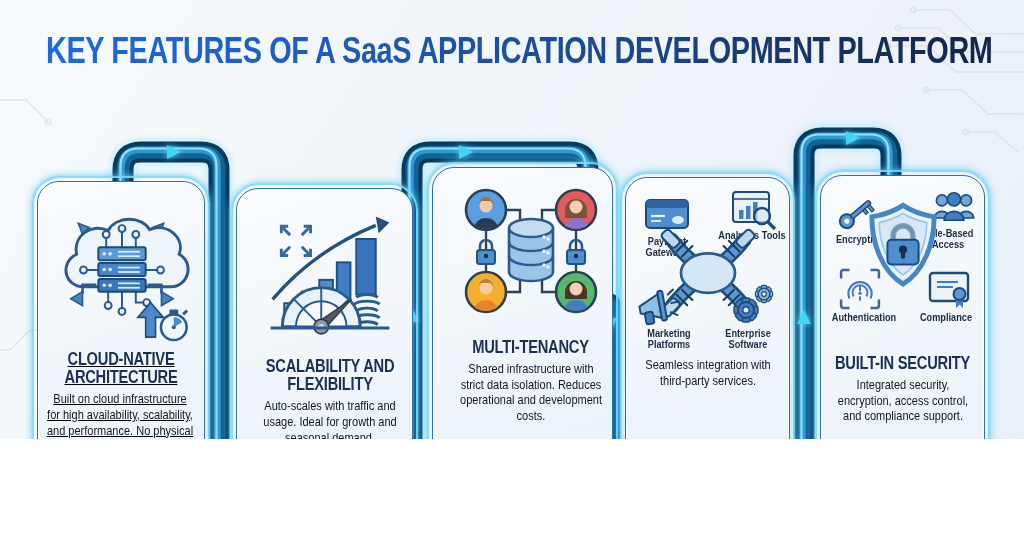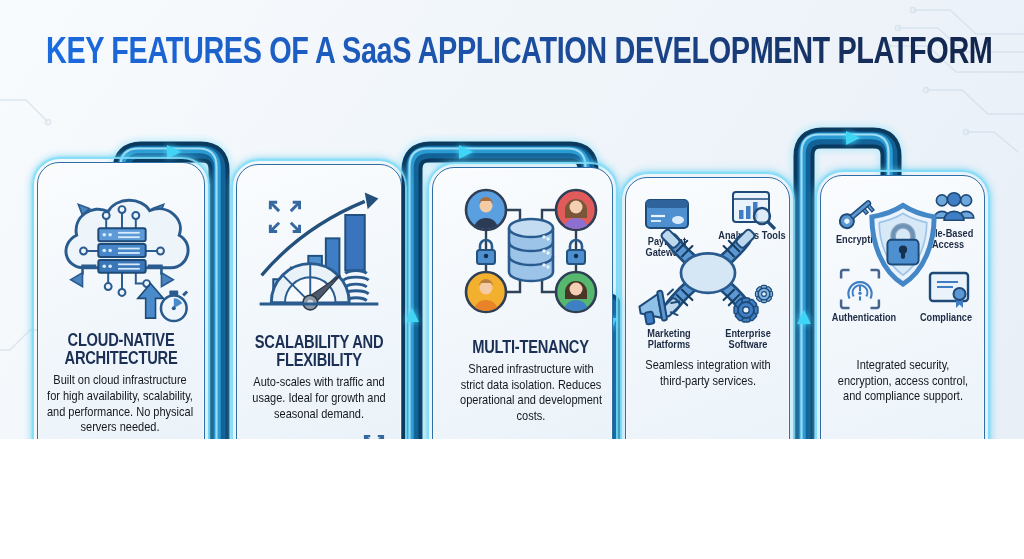--- a/index.html
+++ b/index.html
@@ -21,22 +21,22 @@
     background:linear-gradient(90deg,#1a6ae0 0%,#1d5cbe 30%,#1b478f 62%,#152f5e 85%,#12254a 100%);
     -webkit-background-clip:text;background-clip:text;-webkit-text-fill-color:transparent;}
 
   
   .card{position:absolute;z-index:2;border:1.6px solid #2e6da6;border-radius:22px;
     background:linear-gradient(160deg,#fafcfe 0%,#f0f6fb 55%,#e9f1f8 100%);
     box-shadow:inset 0 0 0 1px rgba(255,255,255,.55);}
   .card::before{content:"";position:absolute;inset:-6px;border-radius:28px;
     border:2px solid rgba(122,219,248,.9);
     box-shadow:0 0 9px rgba(94,206,242,.8),0 0 3px rgba(94,206,242,.55);pointer-events:none;}
-  .c1{left:37px;top:162px;width:166px;height:312px;}
-  .c2{left:236px;top:164px;width:164px;height:305px;}
+  .c1{left:37px;top:181px;width:166px;height:312px;text-decoration:underline;}
+  .c2{left:236px;top:188px;width:164px;height:305px;padding-left:11px;}
   .c3{left:432px;top:167px;width:163px;height:308px;padding-left:16px;}
   .c4{left:625px;top:177px;width:163px;height:311px;}
   .c5{left:820px;top:175px;width:163px;height:322px;}
 
   .icon-zone{position:relative;width:100%;}
   .z1{height:166px;} .z2{height:166px;} .z3{height:168px;} .z4{height:174px;} .z5{height:176px;}
   .icon-center{position:absolute;left:50%;top:10px;transform:translateX(-50%);}
 
   .card-title{margin:2px 0 0;text-align:center;color:#1b3054;font-size:17.5px;line-height:1.04;font-weight:700;}
   .card-title span{display:block;transform:scaleX(.84);transform-origin:50% 50%;white-space:nowrap;letter-spacing:-0.3px;}
@@ -524,20 +524,23 @@
 
       <svg class="mini" style="right:12px;top:94px" width="44" height="40" viewBox="0 0 44 40">
         <rect x="2" y="3" width="38" height="28" rx="3" fill="#eaf3fb" stroke="#1e4a78" stroke-width="2.4"></rect>
         <line x1="9" y1="12" x2="30" y2="12" stroke="#3f7ec4" stroke-width="2"></line>
         <line x1="9" y1="17" x2="25" y2="17" stroke="#3f7ec4" stroke-width="2"></line>
         <polygon points="28,27 28,38 31.5,34.5 35,38 35,27" fill="#3f7ec4"></polygon>
         <circle cx="31.5" cy="24" r="6" fill="#5b97d2" stroke="#1e4a78" stroke-width="2"></circle>
       </svg>
       <div class="mini-label" style="right:0;width:76px;top:136px">Compliance</div>
     </div>
+    <h2 class="card-title">
+      <span>BUILT-IN SECURITY</span>
+    </h2>
     <p class="card-desc">Integrated security, encryption, access control, and compliance support.</p>
   </section>
 
   <svg class="layer sparkle-layer" width="1024" height="559" viewBox="0 0 1024 559">
     <g transform="translate(980,512)" style="filter:drop-shadow(0 0 5px rgba(140,230,255,.9));">
       <path d="M0 -12 C2 -3 3 -2 12 0 C3 2 2 3 0 12 C-2 3 -3 2 -12 0 C-3 -2 -2 -3 0 -12 Z" fill="#ecfbff" opacity="0.95"></path>
     </g>
     <g transform="translate(536,542) scale(0.5)" style="filter:drop-shadow(0 0 4px rgba(140,230,255,.7));">
       <path d="M0 -12 C2 -3 3 -2 12 0 C3 2 2 3 0 12 C-2 3 -3 2 -12 0 C-3 -2 -2 -3 0 -12 Z" fill="#ecfbff" opacity="0.6"></path>
     </g>

